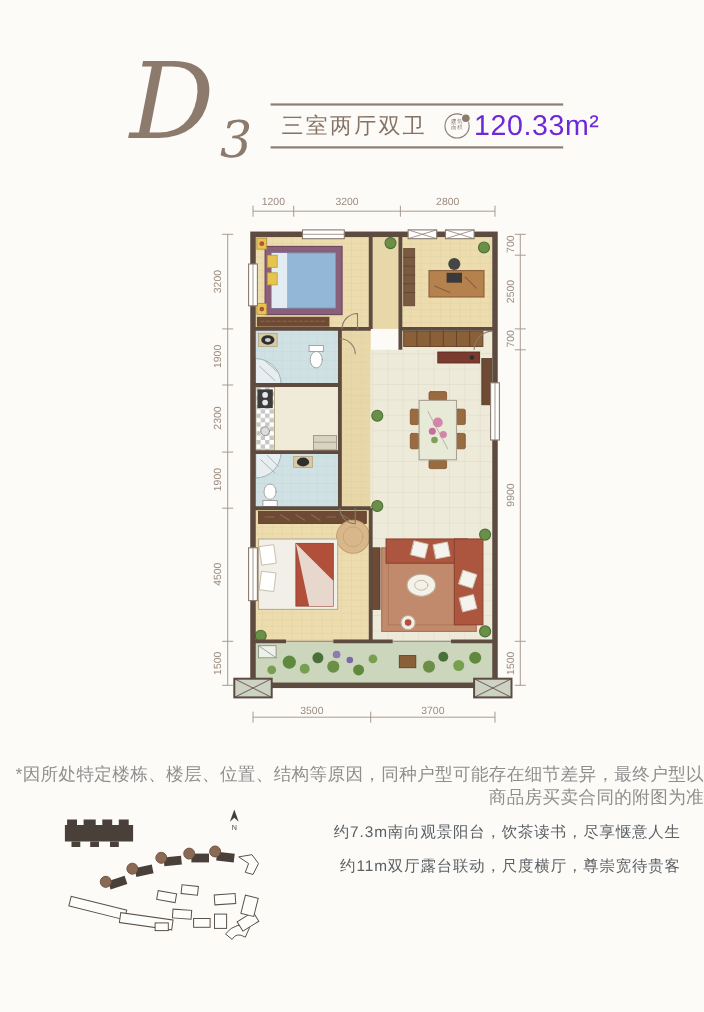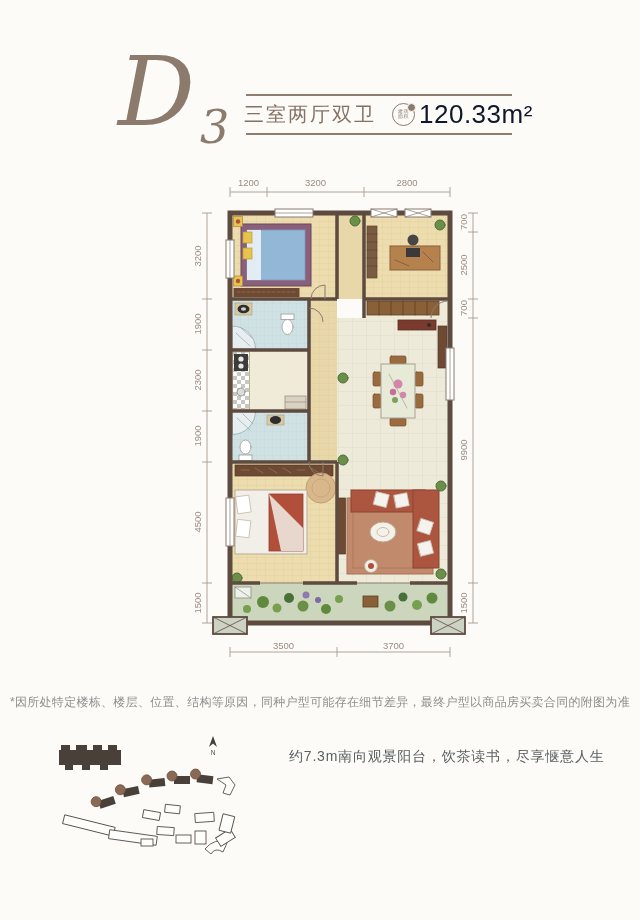--- a/index.html
+++ b/index.html
@@ -7,39 +7,39 @@
        font-family:"Liberation Sans",sans-serif;}
   .abs{position:absolute;}
 
   
   .logo{left:118px;top:58px;width:120px;height:100px;color:#8c7a6d;}
   .logo .d{position:absolute;left:0;top:-14px;font-family:"DejaVu Serif",serif;
            font-style:italic;font-size:96px;line-height:1;}
   .logo .n3{position:absolute;left:82px;top:46px;font-family:"DejaVu Serif",serif;
             font-style:italic;font-size:46px;line-height:1;}
   .hline{height:1.5px;background:#8f7d70;width:266px;left:246px;}
-  .hrow{left:244px;top:96px;width:266px;height:36px;display:flex;align-items:center;}
+  .hrow{left:256px;top:96px;width:266px;height:36px;display:flex;align-items:center;}
   .htitle{font-size:20px;letter-spacing:2px;color:#857265;white-space:nowrap;}
   .hdiv{width:1px;height:26px;background:#a99a8e;margin:0 9px 0 7px;}
   .badge{width:21px;height:21px;border:1.2px solid #8c7a6d;border-radius:50%;
          position:relative;display:flex;flex-direction:column;align-items:center;
          justify-content:center;color:#8c7a6d;font-size:5px;line-height:5.5px;
          letter-spacing:.5px;flex:none;}
   .badge .dot{position:absolute;right:-2px;top:-1px;width:7px;height:7px;border-radius:50%;
          background:#8c7a6d;border:1px solid #fcfbf8;}
-  .harea{font-size:26px;color:#0f172a;margin-left:4px;letter-spacing:.5px;white-space:nowrap;}
+  .harea{font-size:26px;color:#6d28d9;margin-left:4px;letter-spacing:.5px;white-space:nowrap;}
 
   
-  .disclaimer{left:0;top:694px;width:640px;text-align:center;font-size:12px;
+  .disclaimer{left:0;top:694px;width:640px;text-align:right;font-size:16px;
               color:#8e8e8e;letter-spacing:.3px;}
 
   
   .features{left:289px;top:748px;width:330px;color:#5b6064;}
   .features p{margin:0 0 13px 0;font-size:14px;font-weight:500;letter-spacing:.8px;
-              white-space:nowrap;}
+              white-space:nowrap;text-align:right;}
   svg text{font-family:"Liberation Sans",sans-serif;}
 </style>
 </head>
 <body>
 
 <div class="abs logo">
   <span class="d">D</span>
   <span class="n3">3</span>
 </div>
 <div class="abs hline" style="top:94px"></div>
@@ -346,13 +346,14 @@
     <path d="M172,46 l12,-2 l6,8 l-5,10 l-7,-2 l3,-8 z"></path>
     <rect x="150" y="98" width="11" height="13"></rect>
     <path d="M160,116 q10,-12 22,-6 l-4,9 q-8,-5 -12,2 z"></path>
     <rect x="172" y="100" width="17" height="10" transform="rotate(-32 180 105)"></rect>
     <rect x="176" y="82" width="12" height="17" transform="rotate(14 182 90)"></rect>
   </g>
 </svg>
 
 <div class="abs features">
   <p>约7.3m南向观景阳台，饮茶读书，尽享惬意人生</p>
+  <p>约11m双厅露台联动，尺度横厅，尊崇宽待贵客</p>
 </div>
 
 </body></html>

